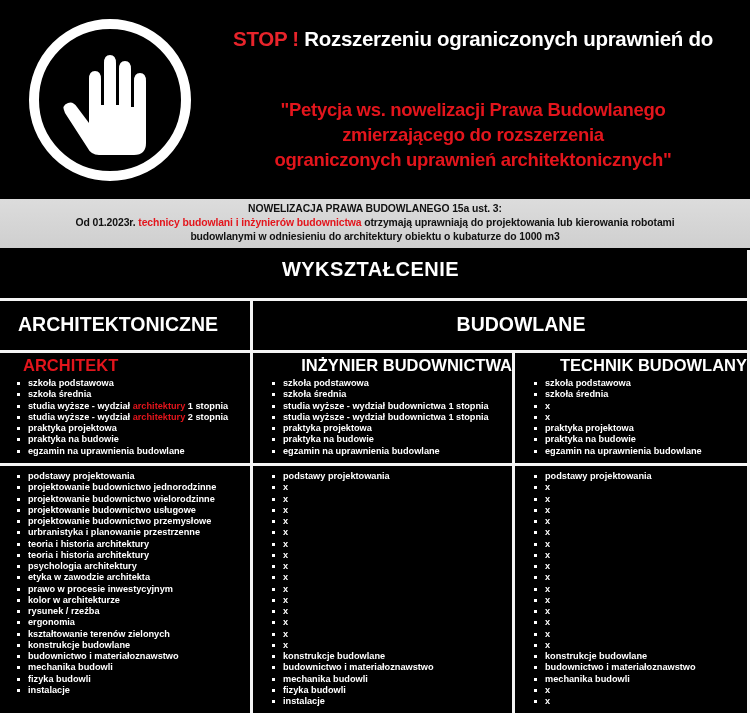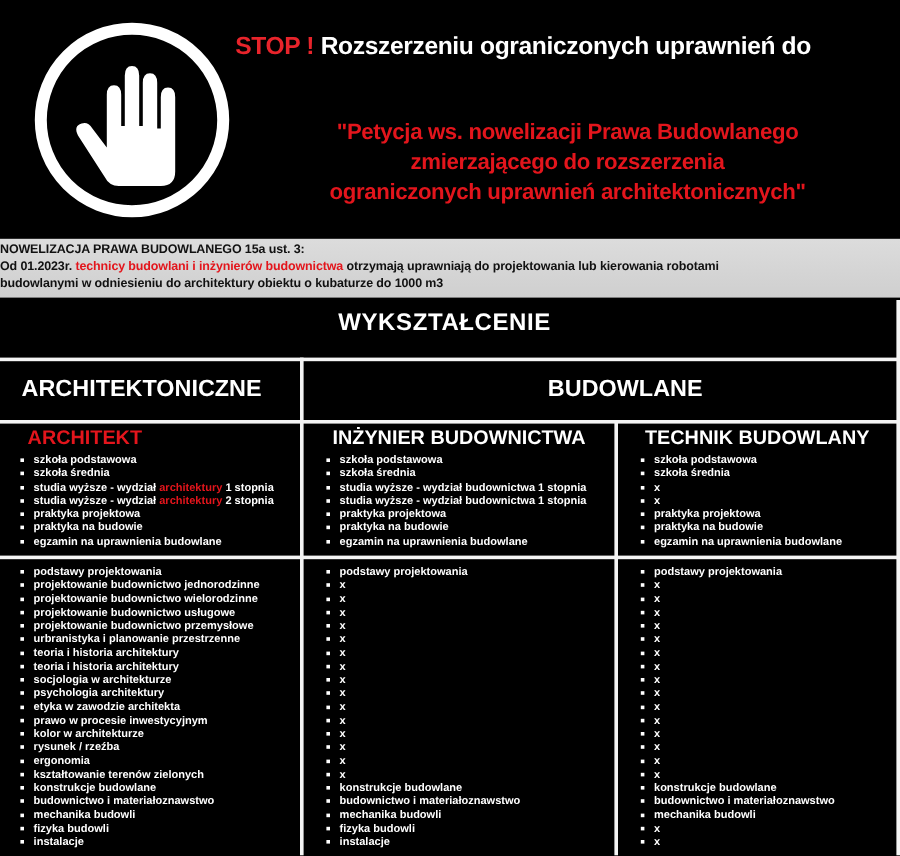--- a/index.html
+++ b/index.html
@@ -8,47 +8,47 @@
 
   
   .hero { position: absolute; left: 0; top: 0; width: 750px; height: 199px; background: #000; }
   .stop-circle {
     position: absolute; left: 29px; top: 19px; width: 162px; height: 162px;
     border: 10px solid #fff; border-radius: 50%;
   }
   .stop-circle svg { position: absolute; left: 20px; top: 14px; width: 104px; height: 118px; }
   .hero-title {
     position: absolute; left: 196px; top: 25px; width: 554px;
-    font-weight: bold; font-size: 20.5px; line-height: 27px;
+    text-align: center; font-weight: bold; font-size: 20.5px; line-height: 27px;
     letter-spacing: -0.3px;
   }
   .hero-title .red { color: #e8242b; }
   .hero-petition {
     position: absolute; left: 196px; top: 97px; width: 554px;
     text-align: center; font-weight: bold; font-size: 18.5px; line-height: 25px; color: #e3151c;
     letter-spacing: -0.3px;
   }
 
   
   .banner {
     position: absolute; left: 0; top: 199px; width: 750px; height: 49px;
     background: linear-gradient(#dcdcdc, #cfcfcf);
-    color: #111; text-align: left; font-weight: bold; font-size: 10.4px; line-height: 14px;
+    color: #111; text-align: center; font-weight: bold; font-size: 10.4px; line-height: 14px;
     padding-top: 3px; letter-spacing: -0.1px;
   }
   .banner .red { color: #e3151c; }
 
   
   .grid-line { position: absolute; background: #f4f4f4; }
   .cell-title {
     position: absolute; font-weight: bold; text-align: center; color: #fff;
   }
   .section-heading { left: 0; top: 258px; width: 741px; font-size: 20px; letter-spacing: 0.5px; }
   .group-heading { top: 313px; font-size: 19.5px; }
-  .role-heading { top: 356px; font-size: 16.5px; }
+  .role-heading { top: 356px; font-size: 16.5px; text-align: right; }
   .role-heading.red { color: #e3151c; text-align: left; }
 
   ul.list { position: absolute; list-style: none; font-weight: bold; font-size: 9.2px; line-height: 11.25px; }
   ul.list li { position: relative; padding-left: 13px; white-space: nowrap; }
   ul.list li::before {
     content: ""; position: absolute; left: 2px; top: 4px; width: 3px; height: 3px; background: #fff;
   }
   ul.list li .red { color: #e3151c; }
 </style>
 </head>
@@ -123,21 +123,20 @@
 
 <ul class="list subjects" style="left:15px;top:471px;">
     <li>podstawy projektowania</li>
     <li>projektowanie budownictwo  jednorodzinne</li>
     <li>projektowanie budownictwo wielorodzinne</li>
     <li>projektowanie budownictwo usługowe</li>
     <li>projektowanie budownictwo przemysłowe</li>
     <li>urbranistyka i planowanie przestrzenne</li>
     <li>teoria i historia architektury</li>
     <li>teoria i historia architektury</li>
-    <li>socjologia w architekturze</li>
     <li>psychologia architektury</li>
     <li>etyka w zawodzie architekta</li>
     <li>prawo w procesie inwestycyjnym</li>
     <li>kolor w architekturze</li>
     <li>rysunek / rzeźba</li>
     <li>ergonomia</li>
     <li>kształtowanie terenów zielonych</li>
     <li>konstrukcje budowlane</li>
     <li>budownictwo i materiałoznawstwo</li>
     <li>mechanika budowli</li>

